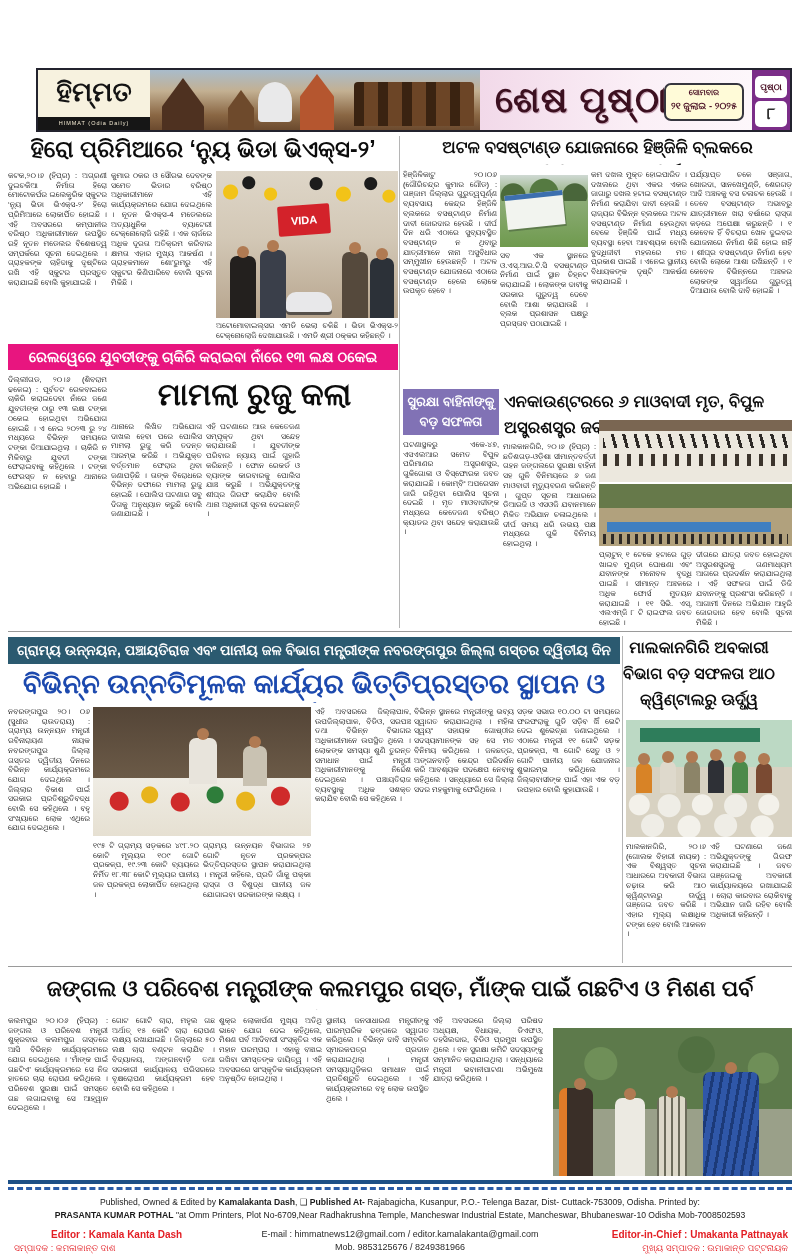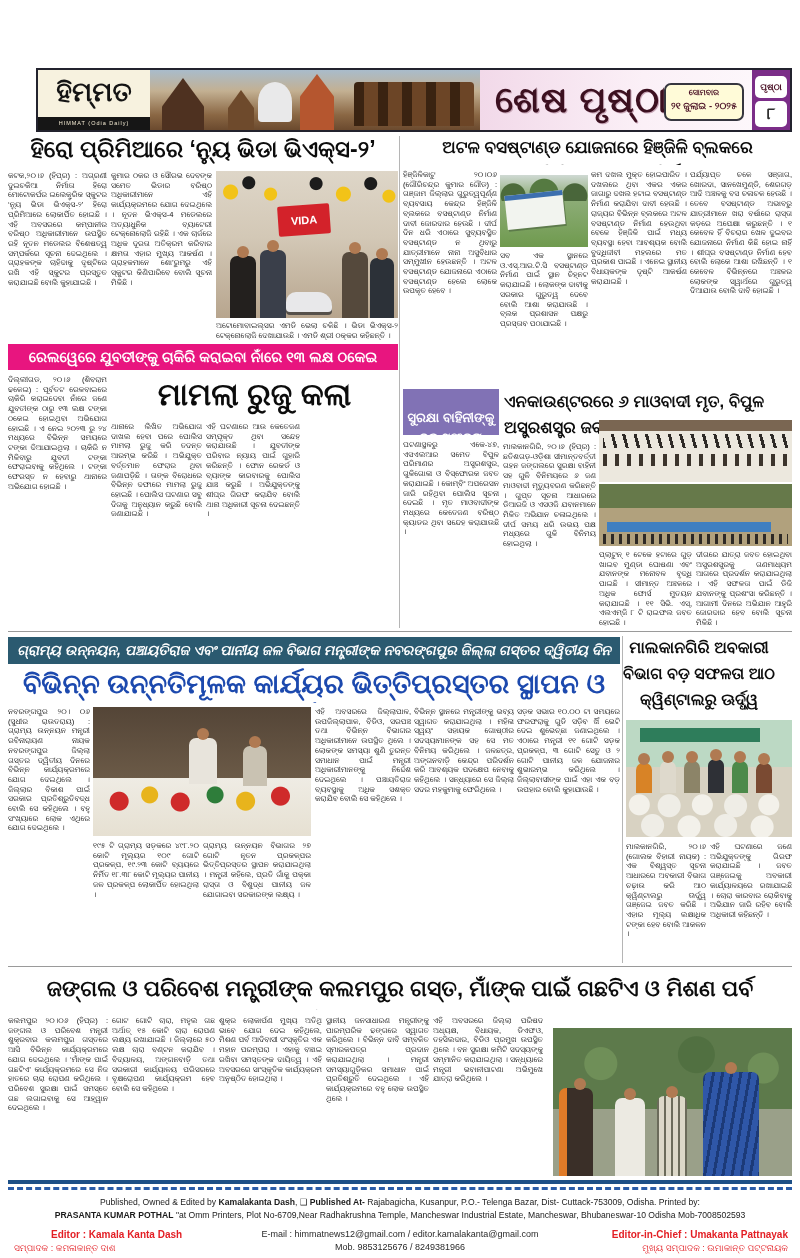--- a/index.html
+++ b/index.html
@@ -44,23 +44,23 @@
   .hl { font-weight:bold; color:#0c0c0c; text-align:center; overflow:hidden; }
   .hl1 { font-size:23px; line-height:30px; }
   .hl2 { font-size:17px; line-height:26px; }
   .hl3 { font-size:31px; line-height:40px; }
   .hl4 { font-size:16.5px; line-height:26px; text-align:left; }
   .hl5 { font-size:27px; line-height:34px; color:#1c49ae; }
   .hl6 { font-size:16px; line-height:26px; }
   .hl7 { font-size:22px; line-height:34px; }
   .banner { color:#ffffff; font-weight:bold; text-align:center; overflow:hidden; }
   .banner-pink { background:#e8157f; font-size:14.5px; line-height:26px; }
-  .banner-teal { background:#2b5a70; font-size:14px; line-height:27px;font-style:italic; }
+  .banner-teal { background:#2b5a70; font-size:14px; line-height:27px; }
   .kicker-purple { background:#8172b5; color:#fff; font-weight:bold; font-size:13px; line-height:20px;
-                   text-align:center; padding-top:19px; }
+                   text-align:center; padding-top:3px; }
   .caption { font-size:7.6px; line-height:9.6px; text-align:justify; color:#101010; overflow:hidden; }
   .vline { width:1px; background:#b5b5b5; }
   .hline { height:1px; background:#9a9a9a; }
 
   
   .photo { position:absolute; overflow:hidden; background:#c9c2b4; }
   .fig { position:absolute; border-radius:7px 7px 0 0; }
   .fig::before { content:""; position:absolute; top:-10px; left:50%; transform:translateX(-50%);
                  width:12px; height:12px; border-radius:50%; background:#b07a52; }
 

